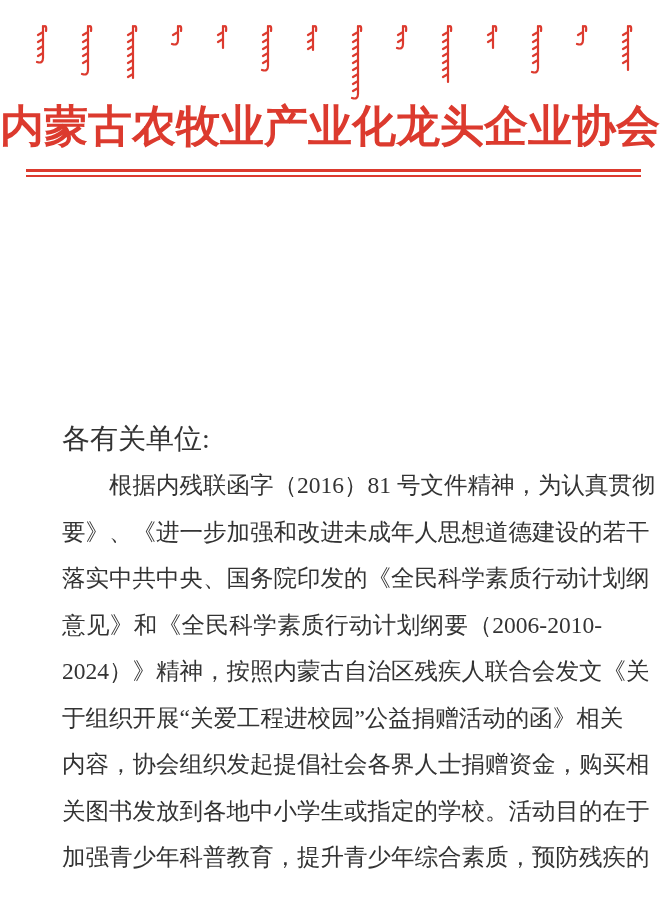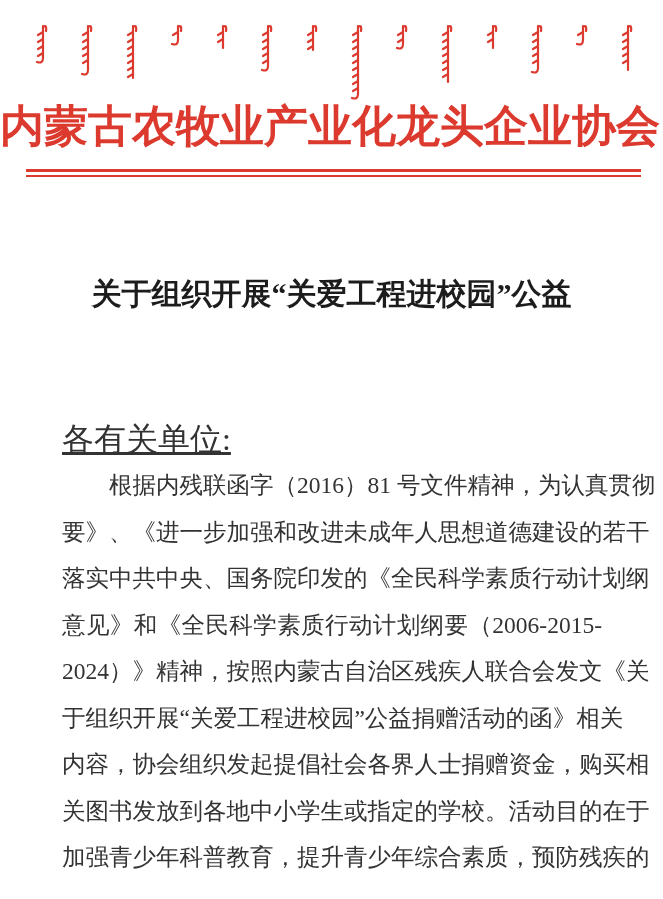--- a/index.html
+++ b/index.html
@@ -49,23 +49,22 @@
     color: var(--ink);
     font-size: 30px;
     font-weight: 700;
     line-height: 55px;
   }
   
   .salutation {
     position: absolute;
     top: 424px; left: 62px;
     color: var(--body-ink);
-    font-size: 32px;
+    font-size: 28px;
     line-height: 30px;
-    text-decoration: underline;
   }
   
   .body-text {
     position: absolute;
     top: 462px; left: 62px; right: 61px;
     color: var(--body-ink);
     font-size: 23.5px;
   }
   .body-line {
     line-height: 46.5px;
@@ -122,28 +121,27 @@
     <svg width="16" height="56" viewBox="0 0 16 56" class="mongol-col">
       <path d="M9 3 q4 -3 3 4 M9 2 L9 46 M9 8 L4 11 M9 15 L4 18 M9 22 L4 25 M9 29 L4 32 M9 36 L4 39" fill="none" stroke="#dc3a2e" stroke-width="2.2" stroke-linecap="round"></path>
     </svg>
   </div>
 
 <div class="org-name">内蒙古农牧业产业化龙头企业协会</div>
 
 <div class="red-rule"></div>
 
 <div class="doc-title">
-  <div>关于组织开展“关爱工程进校园”公益</div>
 </div>
 
 <div class="salutation">各有关单位:</div>
 
 <div class="body-text">
   <div class="body-line indent">根据内残联函字（2016）81 号文件精神，为认真贯彻</div>
   <div class="body-line">要》、《进一步加强和改进未成年人思想道德建设的若干</div>
   <div class="body-line">落实中共中央、国务院印发的《全民科学素质行动计划纲</div>
-  <div class="body-line">意见》和《全民科学素质行动计划纲要（2006-2015-</div>
+  <div class="body-line">意见》和《全民科学素质行动计划纲要（2006-2010-</div>
   <div class="body-line">2024）》精神，按照内蒙古自治区残疾人联合会发文《关</div>
   <div class="body-line">于组织开展“关爱工程进校园”公益捐赠活动的函》相关</div>
   <div class="body-line">内容，协会组织发起提倡社会各界人士捐赠资金，购买相</div>
   <div class="body-line">关图书发放到各地中小学生或指定的学校。活动目的在于</div>
   <div class="body-line">加强青少年科普教育，提升青少年综合素质，预防残疾的</div>
 </div>
 
 </body></html>

